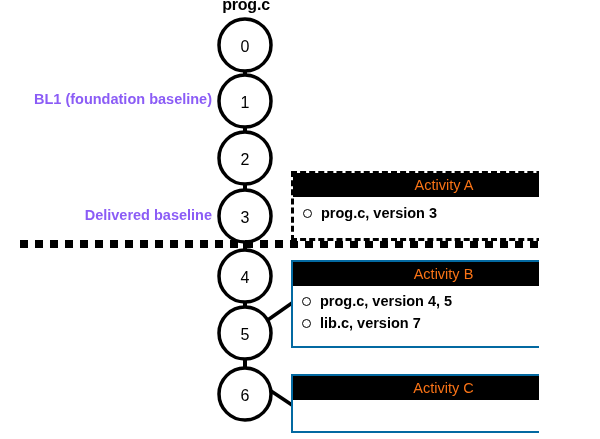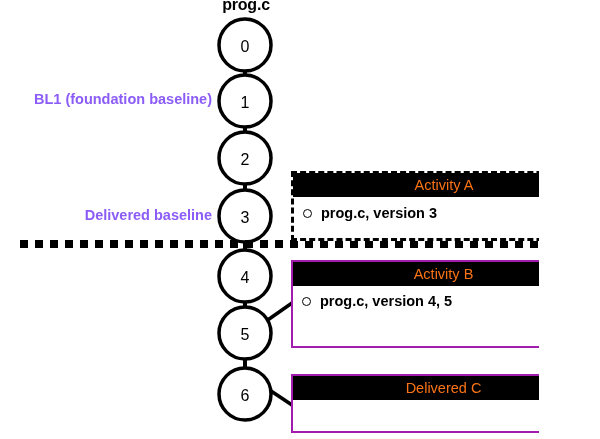--- a/index.html
+++ b/index.html
@@ -69,21 +69,21 @@
     background-image: repeating-linear-gradient(
         to right, #000 0 8px, transparent 8px 15px);
   }
 
   
   .activity {
     position: absolute;
     box-sizing: border-box;
     background: #ffffff;
   }
-  .activity.solid  { border: 2px solid #a21caf; }
+  .activity.solid  { border: 2px solid #0369a1; }
   .activity.dashed { border: 3px dashed #000000; }
 
   .activity-header {
     background: #000000;
     color: #f97316;
     font-size: 14.5px;
     text-align: center;
     line-height: 24px;
     height: 24px;
   }
@@ -192,20 +192,24 @@
     </div>
   </div>
 
   <div class="activity solid" id="activity-b">
     <div class="activity-header">Activity B</div>
     <div class="activity-body">
       <div class="item-row">
         <span class="bullet"></span>
         <span class="item-text">prog.c, version 4, 5</span>
       </div>
+      <div class="item-row">
+        <span class="bullet"></span>
+        <span class="item-text">lib.c, version 7</span>
+      </div>
     </div>
   </div>
 
   <div class="activity solid" id="activity-c">
-    <div class="activity-header">Delivered C</div>
+    <div class="activity-header">Activity C</div>
   </div>
 
 </div>
 
 </body></html>

